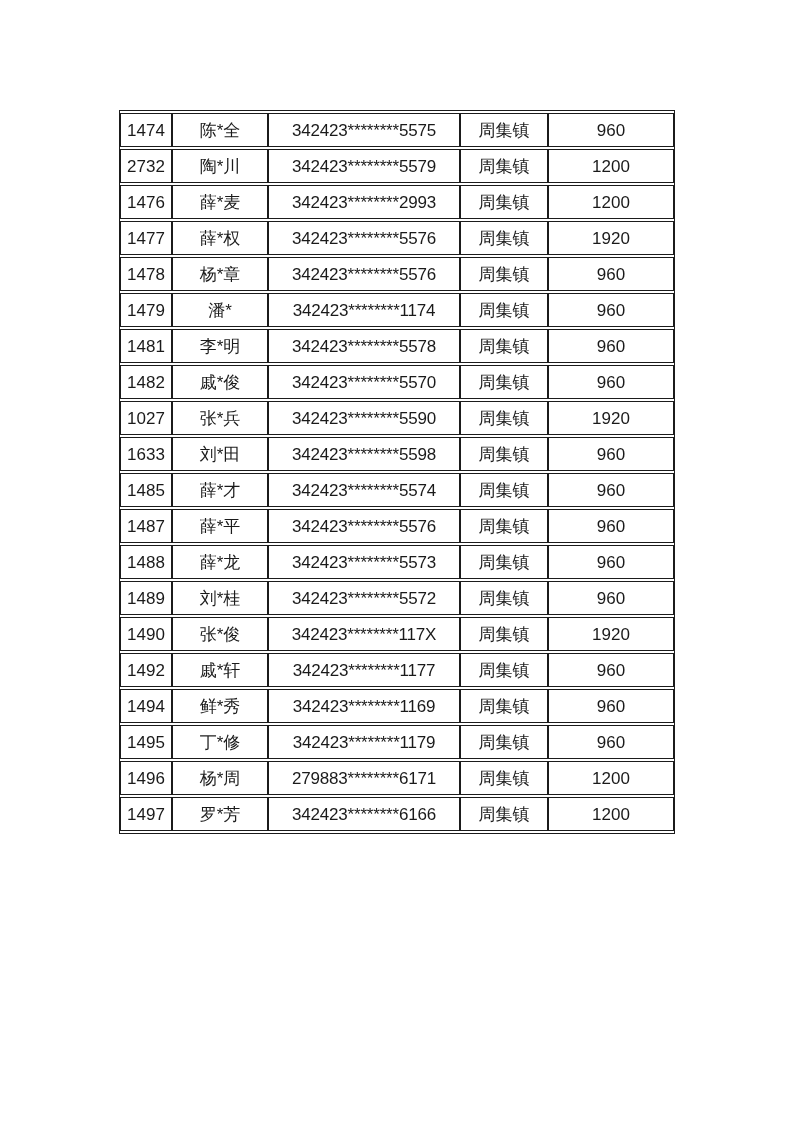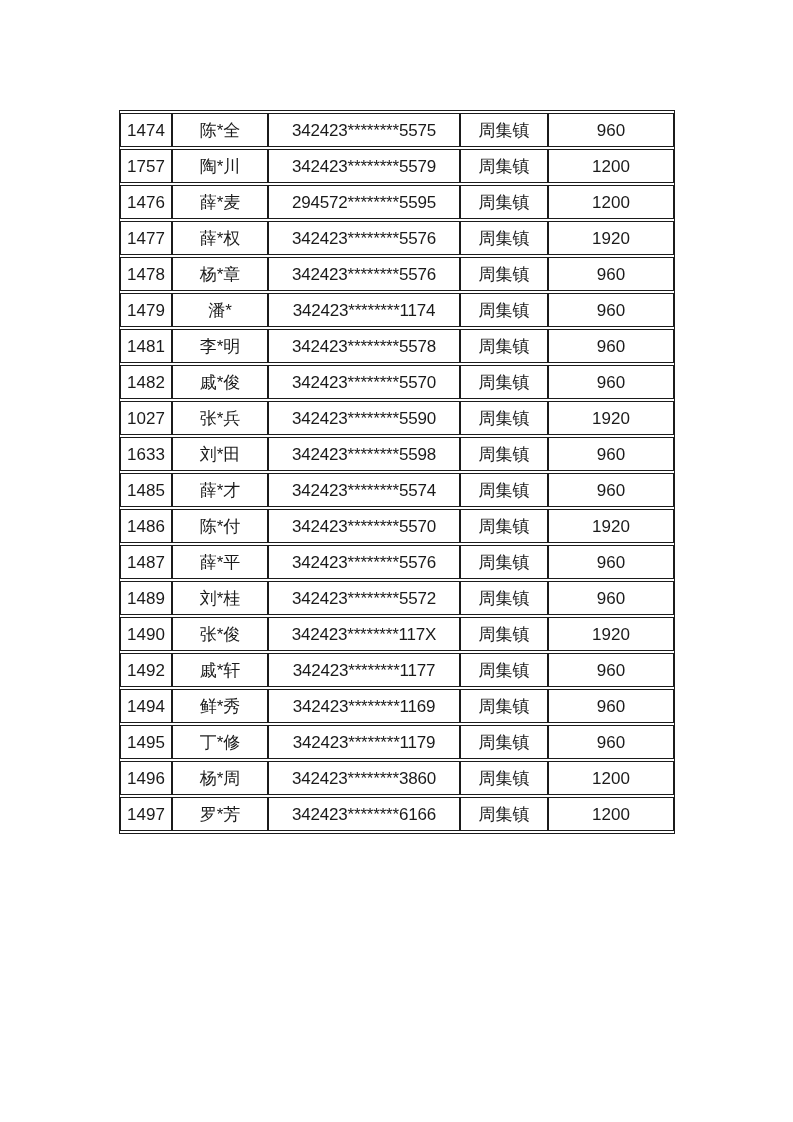--- a/index.html
+++ b/index.html
@@ -66,31 +66,31 @@
     <tbody>
   <tr>
     <td class="c-index">1474</td>
     <td class="c-name">陈*全</td>
     <td class="c-id">342423********5575</td>
     <td class="c-town">周集镇</td>
     <td class="c-amount">960</td>
   </tr>
 
   <tr>
-    <td class="c-index">1757</td>
+    <td class="c-index">2732</td>
     <td class="c-name">陶*川</td>
     <td class="c-id">342423********5579</td>
     <td class="c-town">周集镇</td>
     <td class="c-amount">1200</td>
   </tr>
 
   <tr>
     <td class="c-index">1476</td>
     <td class="c-name">薛*麦</td>
-    <td class="c-id">294572********5595</td>
+    <td class="c-id">342423********2993</td>
     <td class="c-town">周集镇</td>
     <td class="c-amount">1200</td>
   </tr>
 
   <tr>
     <td class="c-index">1477</td>
     <td class="c-name">薛*权</td>
     <td class="c-id">342423********5576</td>
     <td class="c-town">周集镇</td>
     <td class="c-amount">1920</td>
@@ -146,36 +146,36 @@
   </tr>
 
   <tr>
     <td class="c-index">1485</td>
     <td class="c-name">薛*才</td>
     <td class="c-id">342423********5574</td>
     <td class="c-town">周集镇</td>
     <td class="c-amount">960</td>
   </tr>
 
-  <tr>
-    <td class="c-index">1486</td>
-    <td class="c-name">陈*付</td>
-    <td class="c-id">342423********5570</td>
-    <td class="c-town">周集镇</td>
-    <td class="c-amount">1920</td>
-  </tr>
 
   <tr>
     <td class="c-index">1487</td>
     <td class="c-name">薛*平</td>
     <td class="c-id">342423********5576</td>
     <td class="c-town">周集镇</td>
     <td class="c-amount">960</td>
   </tr>
 
+  <tr>
+    <td class="c-index">1488</td>
+    <td class="c-name">薛*龙</td>
+    <td class="c-id">342423********5573</td>
+    <td class="c-town">周集镇</td>
+    <td class="c-amount">960</td>
+  </tr>
 
   <tr>
     <td class="c-index">1489</td>
     <td class="c-name">刘*桂</td>
     <td class="c-id">342423********5572</td>
     <td class="c-town">周集镇</td>
     <td class="c-amount">960</td>
   </tr>
 
   <tr>
@@ -208,21 +208,21 @@
     <td class="c-index">1495</td>
     <td class="c-name">丁*修</td>
     <td class="c-id">342423********1179</td>
     <td class="c-town">周集镇</td>
     <td class="c-amount">960</td>
   </tr>
 
   <tr>
     <td class="c-index">1496</td>
     <td class="c-name">杨*周</td>
-    <td class="c-id">342423********3860</td>
+    <td class="c-id">279883********6171</td>
     <td class="c-town">周集镇</td>
     <td class="c-amount">1200</td>
   </tr>
 
   <tr>
     <td class="c-index">1497</td>
     <td class="c-name">罗*芳</td>
     <td class="c-id">342423********6166</td>
     <td class="c-town">周集镇</td>
     <td class="c-amount">1200</td>

